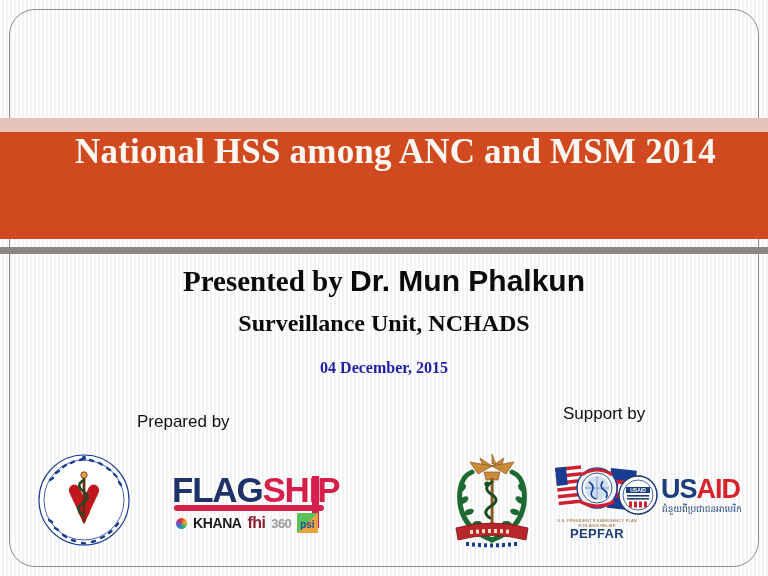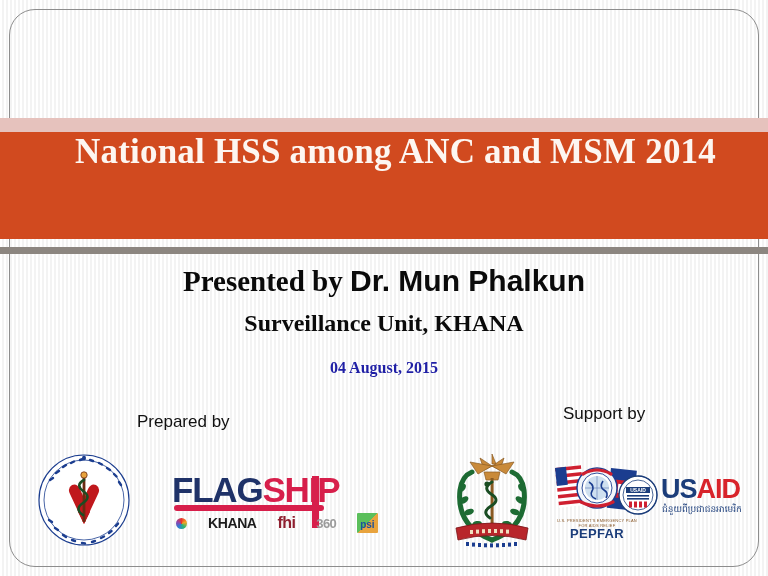--- a/index.html
+++ b/index.html
@@ -176,21 +176,21 @@
     height: 52px;
     background: #d71f4b;
   }
 
   #flagship-partners {
     position: absolute;
     left: 4px;
     top: 41px;
     display: flex;
     align-items: center;
-    gap: 21px;
+    gap: 6px;
     white-space: nowrap;
   }
   .khana-mark {
     width: 11px; height: 11px;
     border-radius: 50%;
     background: conic-gradient(#e8352e, #f5a623, #2bb673, #2b7fd4, #8e44ad, #e8352e);
     display: inline-block;
   }
   .khana-text {
     font-family: "Liberation Sans", sans-serif;
@@ -277,22 +277,22 @@
   <div id="title-band">
     <div id="title-text">National HSS among ANC and MSM  2014</div>
   </div>
 
   <div id="title-underline"></div>
 
   <div id="presenter-block">
     <div id="presented-line">
       <span id="presented-by-label">Presented by </span><span id="presenter-name">Dr. Mun Phalkun</span>
     </div>
-    <div id="unit-line">Surveillance Unit, KHANA</div>
-    <div id="date-line">04 August, 2015</div>
+    <div id="unit-line">Surveillance Unit, NCHADS</div>
+    <div id="date-line">04 December, 2015</div>
   </div>
 
   <div class="credit-label" id="prepared-by-label">Prepared by</div>
 
   <div class="credit-label" id="support-by-label">Support by</div>
 
   <div class="logo" id="nchads-logo">
     <svg width="108" height="100" viewBox="0 0 108 100">
       <circle cx="54" cy="50" r="45" fill="#ffffff" stroke="#1b3d8f" stroke-width="1.2"></circle>
       <circle cx="54" cy="50" r="40" fill="#ffffff" stroke="#1b3d8f" stroke-width="0.8"></circle>

